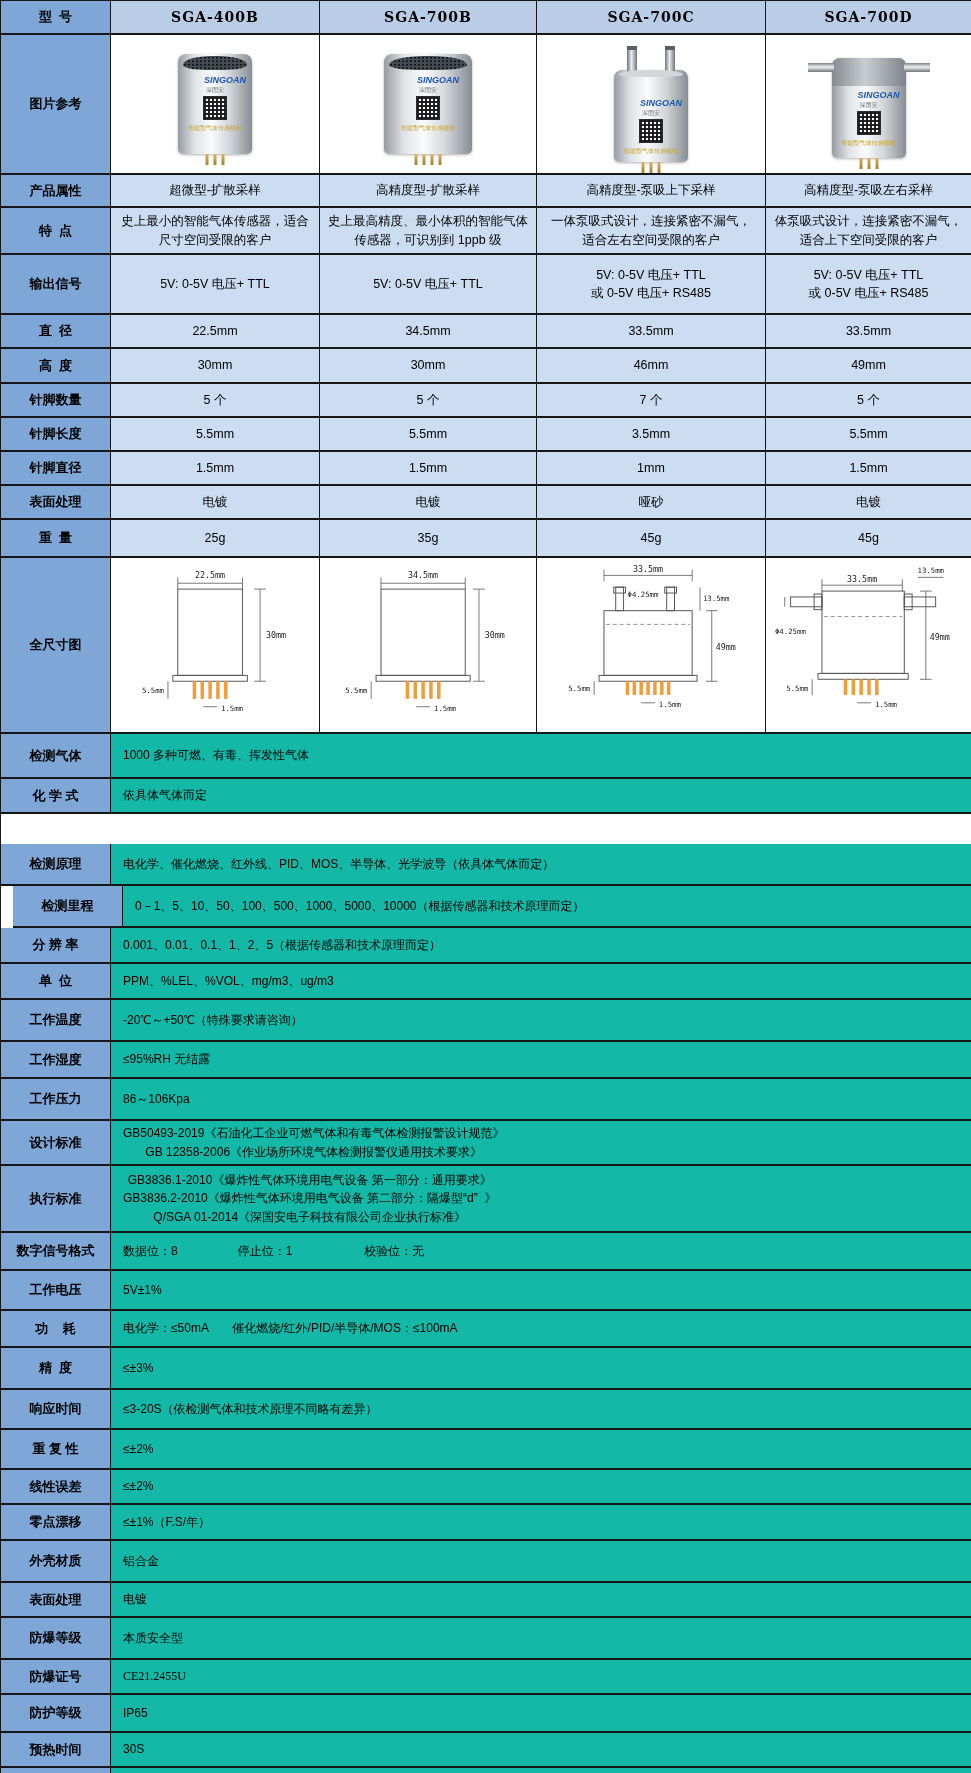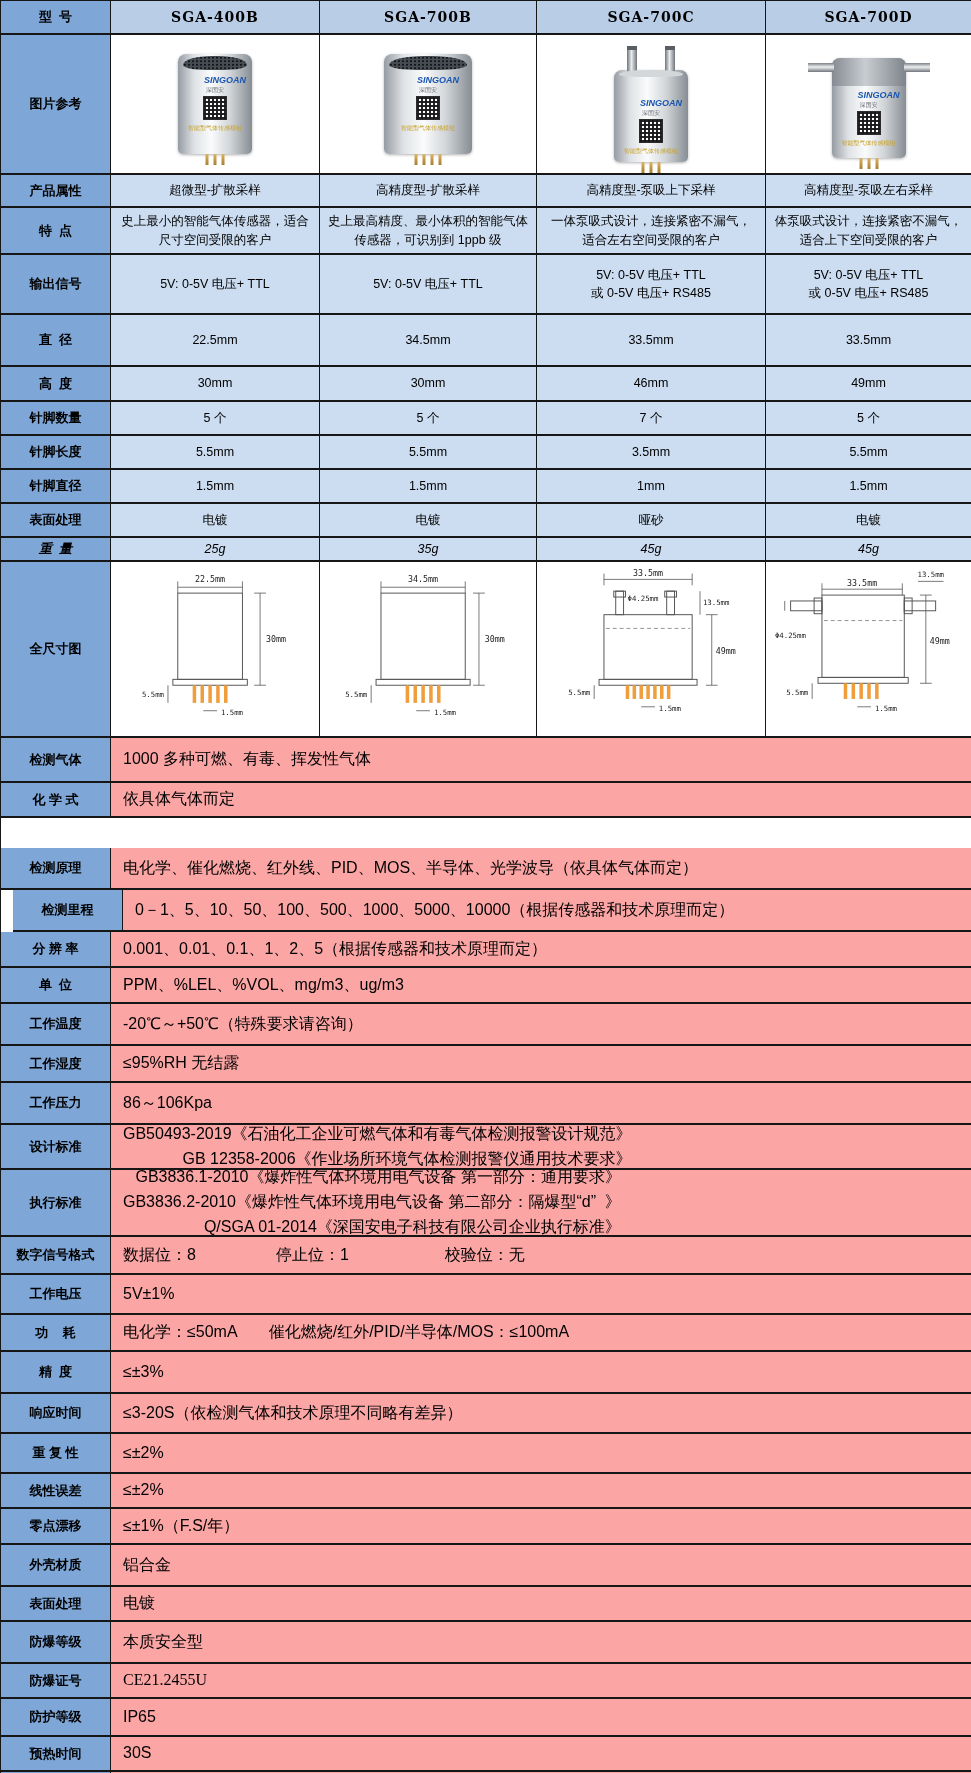--- a/index.html
+++ b/index.html
@@ -38,24 +38,24 @@
   }
   .value-cell{
     background:#ccddf1;
     font-size:12.5px;
     text-align:center;
     white-space:pre-wrap;
     padding:2px 8px;
     line-height:1.45;
   }
   .full-value{
-    background:#fca5a5;
-    font-size:16px;
+    background:#14b8a6;
+    font-size:12px;
     justify-content:flex-start;
-    text-align:right;
+    text-align:center;
     padding:3px 6px 3px 12px;
     white-space:pre-wrap;
     line-height:1.55;
   }
   .white-cell{background:#ffffff;}
 
   
   .product-cell{position:relative;}
   .sensor{
     position:relative;
@@ -213,21 +213,21 @@
       </div>
       <div class="row cols5" style="height: 60px;">
         <div class="cell label-cell">输出信号</div>
         <div class="cell value-cell">5V: 0-5V 电压+ TTL</div>
         <div class="cell value-cell">5V: 0-5V 电压+ TTL</div>
         <div class="cell value-cell">5V: 0-5V 电压+ TTL
 或 0-5V 电压+ RS485</div>
         <div class="cell value-cell">5V: 0-5V 电压+ TTL
 或 0-5V 电压+ RS485</div>
       </div>
-      <div class="row cols5" style="height: 52px; border-radius: 9px;">
+      <div class="row cols5" style="height: 34px; border-radius: 9px;">
         <div class="cell label-cell">直  径</div>
         <div class="cell value-cell">22.5mm</div>
         <div class="cell value-cell">34.5mm</div>
         <div class="cell value-cell">33.5mm</div>
         <div class="cell value-cell">33.5mm</div>
       </div>
       <div class="row cols5" style="height: 35px;">
         <div class="cell label-cell">高  度</div>
         <div class="cell value-cell">30mm</div>
         <div class="cell value-cell">30mm</div>
@@ -255,21 +255,21 @@
         <div class="cell value-cell">1mm</div>
         <div class="cell value-cell">1.5mm</div>
       </div>
       <div class="row cols5" style="height: 34px;">
         <div class="cell label-cell">表面处理</div>
         <div class="cell value-cell">电镀</div>
         <div class="cell value-cell">电镀</div>
         <div class="cell value-cell">哑砂</div>
         <div class="cell value-cell">电镀</div>
       </div>
-      <div class="row cols5" style="height: 24px; font-style: italic;">
+      <div class="row cols5" style="height: 38px;">
         <div class="cell label-cell">重  量</div>
         <div class="cell value-cell">25g</div>
         <div class="cell value-cell">35g</div>
         <div class="cell value-cell">45g</div>
         <div class="cell value-cell">45g</div>
       </div>
     </div>
 
   <div class="row cols5" style="height:176px">
     <div class="cell label-cell">全尺寸图</div>

